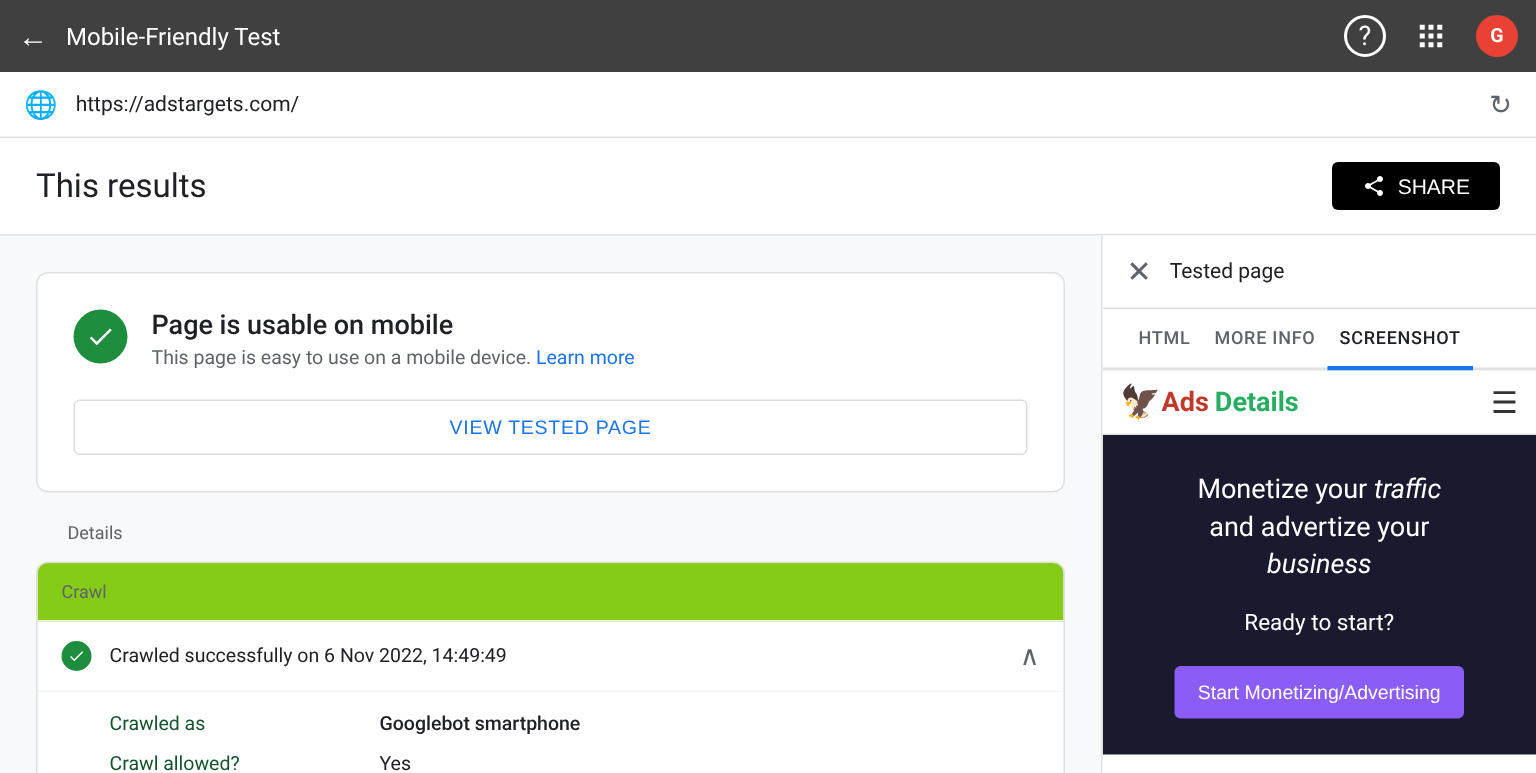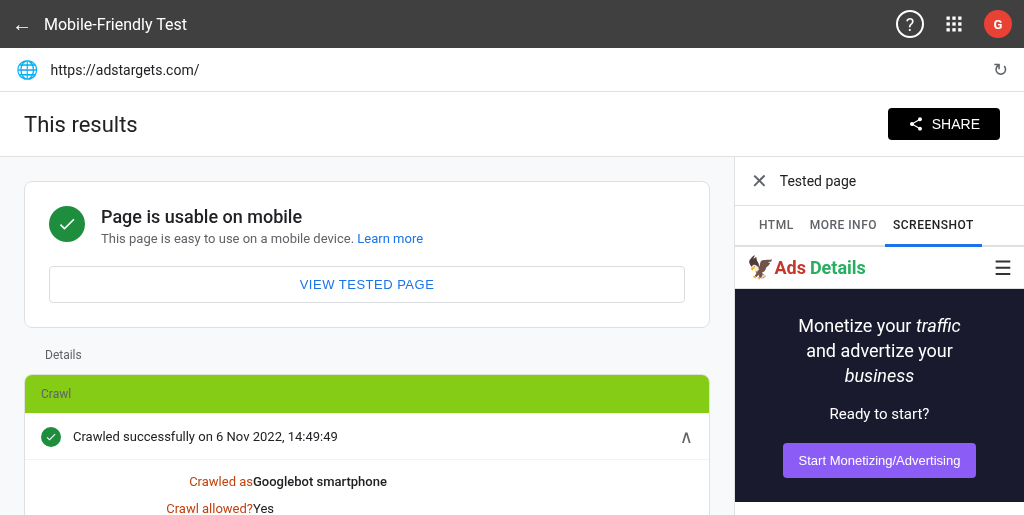--- a/index.html
+++ b/index.html
@@ -233,22 +233,21 @@
     .crawl-details {
       padding: 8px 0;
     }
     .detail-row {
       display: grid;
       grid-template-columns: 180px 1fr;
       padding: 6px 16px 6px 48px;
       font-size: 13px;
     }
     .detail-label {
-      color: #c2410c;
-      text-align: right;
+      color: #14532d;
     }
     .detail-value {
       color: #202124;
       font-weight: 500;
     }
     .detail-value.normal { font-weight: 400; }
 
     
     .right-panel-header {
       display: flex;

